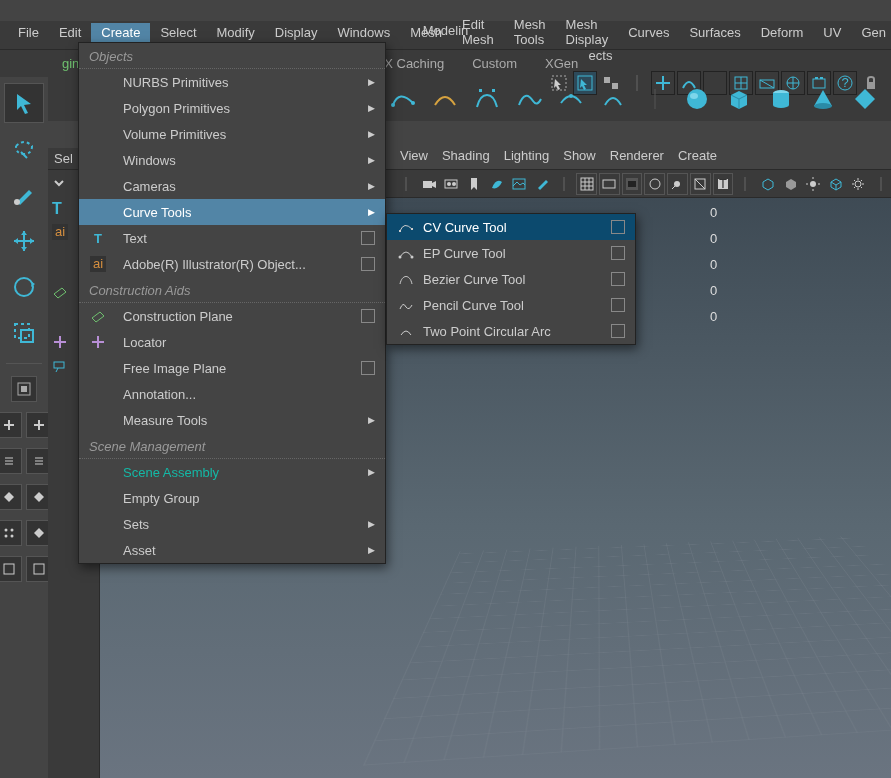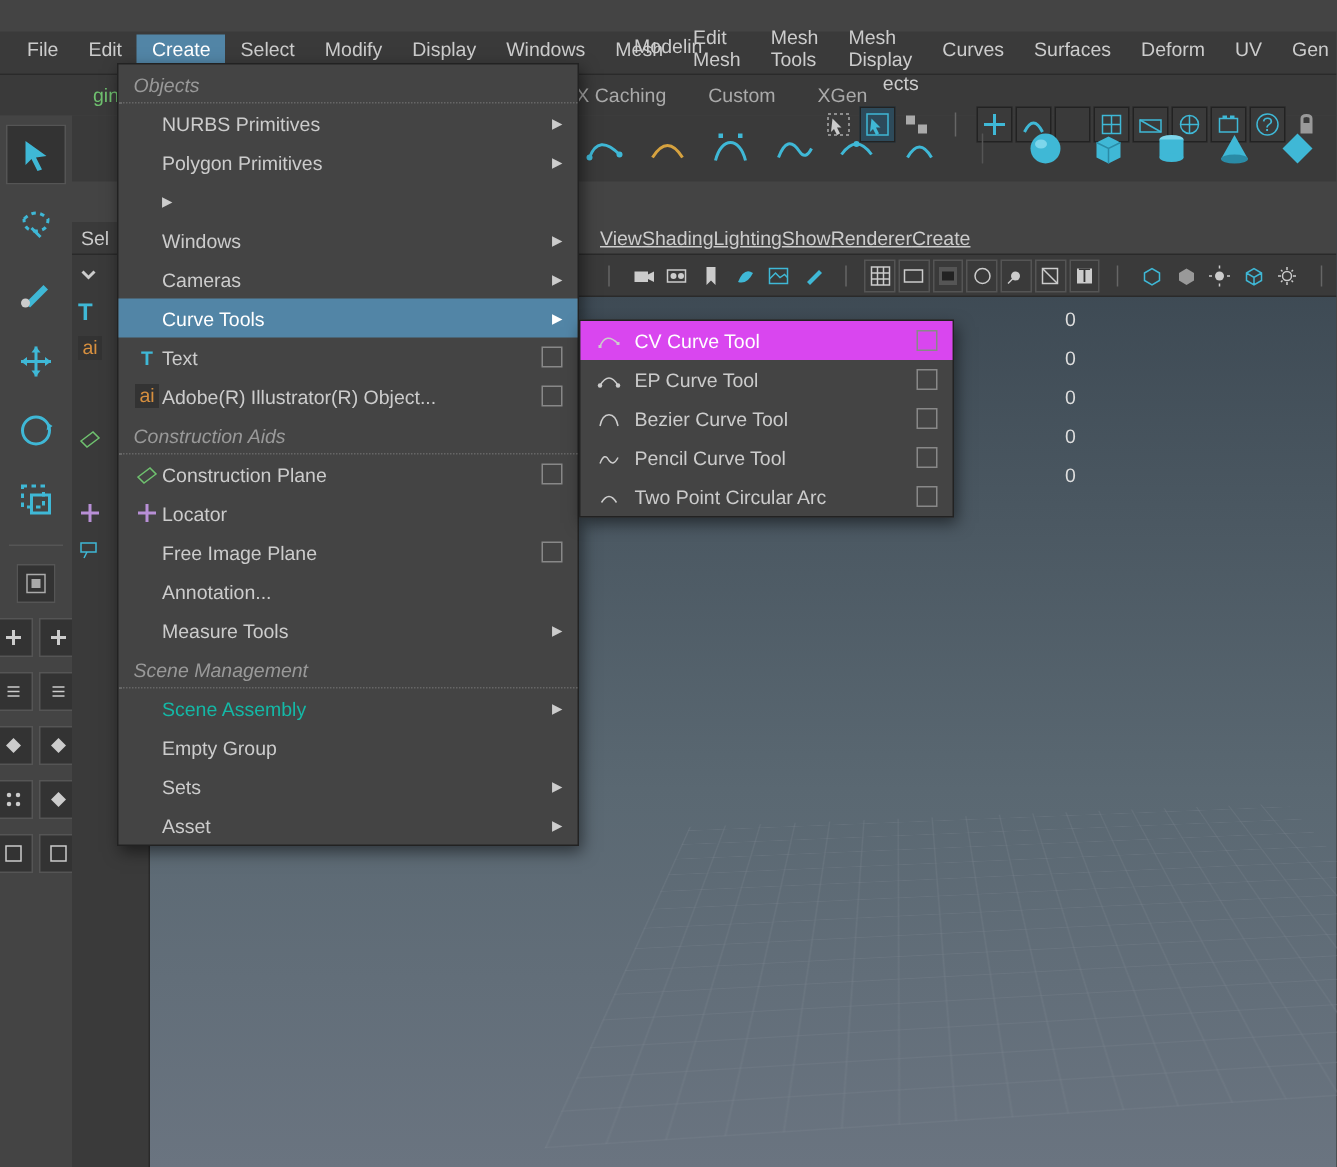--- a/index.html
+++ b/index.html
@@ -31,47 +31,47 @@
 .lsep { width: 36px; height: 1px; background: #555; margin: 4px 0; }
 .lsmall { width: 26px; height: 26px; border: 1px solid #555; background: #333; display: flex; align-items: center; justify-content: center; margin: 2px; }
 
 .leftpanel { position: absolute; left: 48px; top: 148px; width: 52px; background: #3a3a3a; height: 632px; border-right: 1px solid #2a2a2a; }
 .leftpanel .toprow { height: 22px; display: flex; align-items: center; border-bottom: 1px solid #2a2a2a; }
 .leftpanel .sel { padding: 2px 6px; color: #ccc; }
 .leftpanel .icons { display: flex; flex-direction: column; gap: 6px; padding: 6px 4px; }
 .picon { width: 18px; height: 18px; }
 
 .viewport { position: absolute; left: 100px; top: 148px; right: 0; bottom: 0; background: linear-gradient(180deg, #3a4650 0%, #5a6872 60%, #6a7480 100%); }
-.vpbar { height: 22px; background: #444; display: flex; align-items: center; padding-left: 300px; border-bottom: 1px solid #2a2a2a; text-decoration: underline; }
+.vpbar { height: 22px; background: #444; display: flex; align-items: flex-start; padding-left: 300px; gap: 14px; border-bottom: 1px solid #2a2a2a; }
 .vpbar .vitem { color: #ccc; }
 .vpicons { height: 28px; background: #3a3a3a; display: flex; align-items: center; padding-left: 296px; gap: 2px; border-bottom: 1px solid #2a2a2a; }
 .vi { width: 22px; height: 22px; display: flex; align-items: center; justify-content: center; }
 .vi.box { border: 1px solid #555; }
 
 .grid { position: absolute; right: -40px; bottom: -40px; width: 500px; height: 400px; transform: perspective(700px) rotateX(62deg) rotateZ(-6deg); }
 .grid::before { content: ""; position: absolute; inset: 0; background-image: repeating-linear-gradient(0deg, rgba(120,130,140,.35) 0 1px, transparent 1px 28px), repeating-linear-gradient(90deg, rgba(120,130,140,.35) 0 1px, transparent 1px 28px); }
 
 .axisvals { position: absolute; top: 52px; left: 610px; color: #ddd; text-align: right; line-height: 26px; }
 
 .menu { position: absolute; top: 42px; left: 78px; width: 308px; background: #444; border: 1px solid #222; box-shadow: 2px 4px 10px rgba(0,0,0,.5); }
 .menu .section { color: #999; padding: 6px 10px 4px; font-style: italic; border-bottom: 1px dotted #666; }
-.mrow { display: flex; align-items: center; height: 26px; padding: 0 10px; gap: 1px; }
+.mrow { display: flex; align-items: center; height: 26px; padding: 0 10px; gap: 16px; }
 .mrow .icon { width: 18px; display: flex; justify-content: center; }
 .mrow .label { flex: 1; color: #ccc; }
 .mrow .arrow { color: #ccc; }
 .mrow .chk { width: 14px; height: 14px; border: 1px solid #888; }
 .mrow.hl { background: #5285a6; }
 .mrow.hl .label, .mrow.hl .arrow { color: #fff; }
 
 .submenu { position: absolute; top: 213px; left: 386px; width: 250px; background: #444; border: 1px solid #222; box-shadow: 2px 4px 10px rgba(0,0,0,.5); }
 .submenu .srow { display: flex; align-items: center; height: 26px; padding: 0 10px; gap: 8px; }
 .srow .sicon2 { width: 18px; display: flex; justify-content: center; }
 .srow .slabel { flex: 1; color: #ccc; }
 .srow .schk { width: 14px; height: 14px; border: 1px solid #888; }
-.srow.hl { background: #d946ef; align-items: center; }
+.srow.hl { background: #0c4a6e; align-items: center; }
 .srow.hl .slabel { color: #fff; }
 
 svg { display: block; }
 </style>
 </head>
 <body>
 
 <div class="menubar" id="menubar">
     <span class="mitem">File</span>
     <span class="mitem">Edit</span>
@@ -563,20 +563,21 @@
       <span class="label">NURBS Primitives</span>
       <span class="arrow" style="font-size: 9px;">▶</span>
     </div>
     <div class="mrow">
       <span class="icon"></span>
       <span class="label">Polygon Primitives</span>
       <span class="arrow" style="font-size: 9px;">▶</span>
     </div>
     <div class="mrow">
       <span class="icon"></span>
+      <span class="label">Volume Primitives</span>
       <span class="arrow" style="font-size: 9px;">▶</span>
     </div>
     <div class="mrow">
       <span class="icon"></span>
       <span class="label">Windows</span>
       <span class="arrow" style="font-size: 9px;">▶</span>
     </div>
     <div class="mrow">
       <span class="icon"></span>
       <span class="label">Cameras</span>

